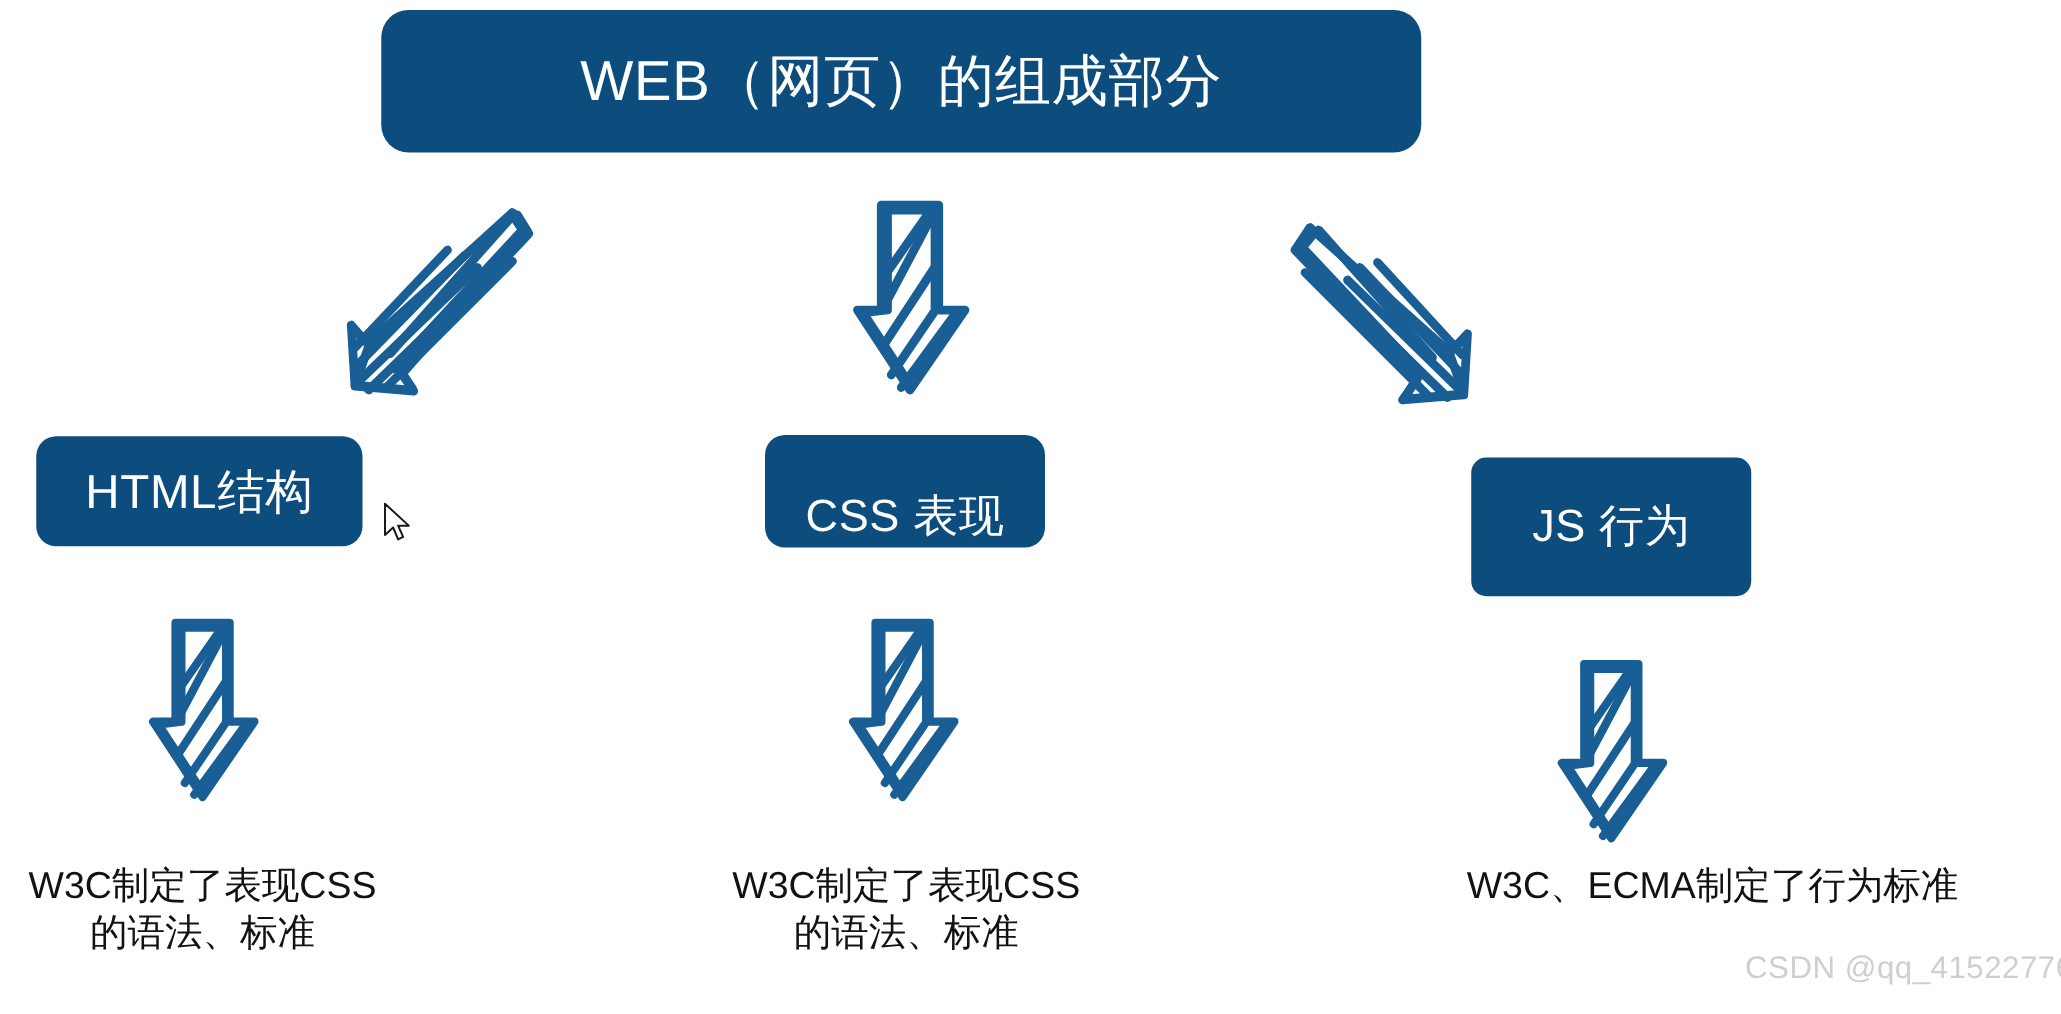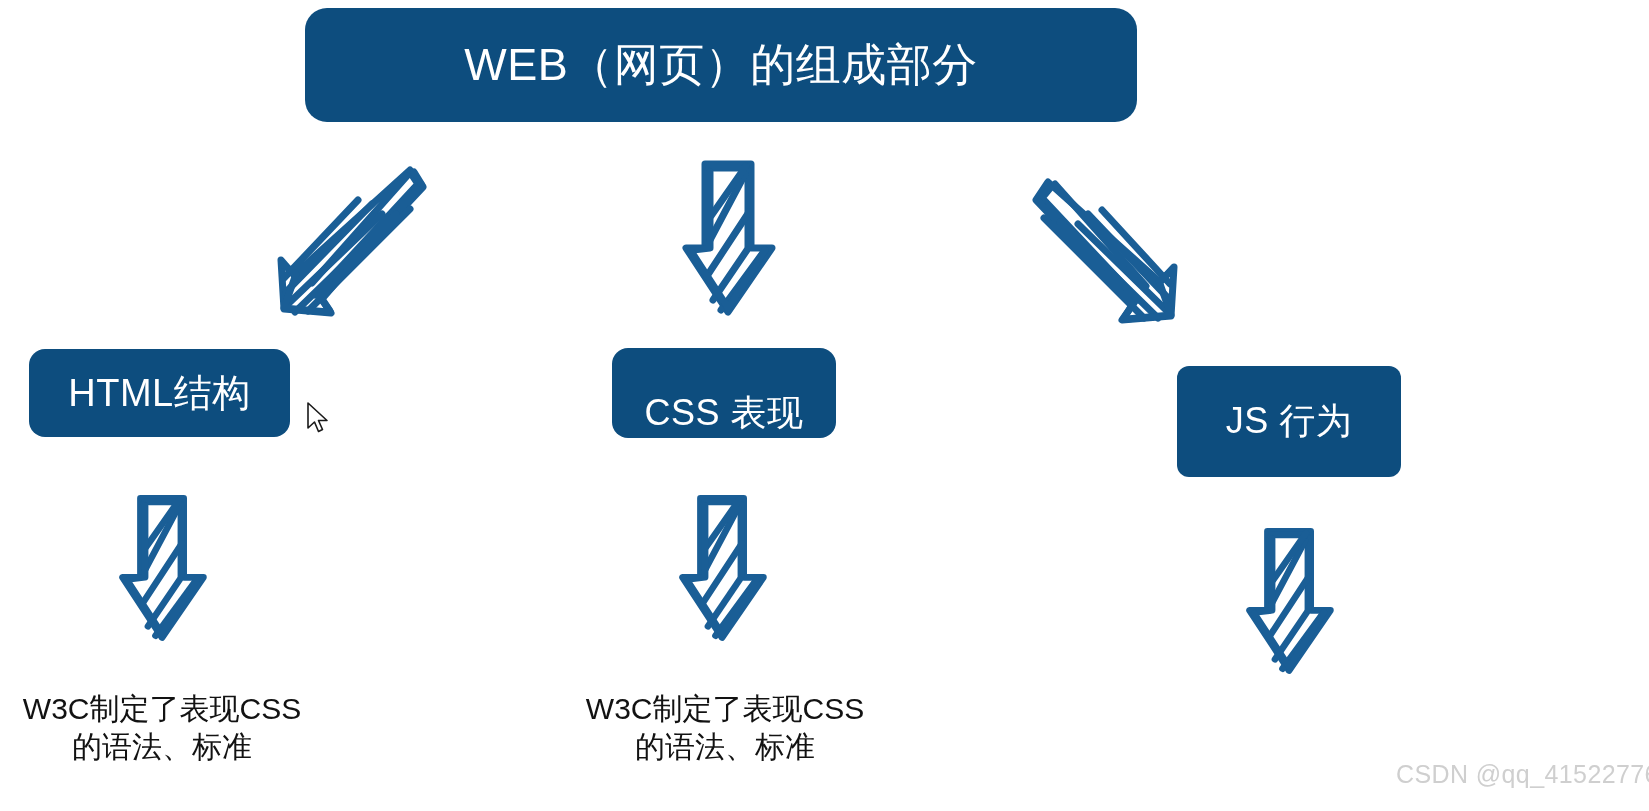--- a/index.html
+++ b/index.html
@@ -240,17 +240,18 @@
     <div><b>W3C</b><span>制定了表现CSS</span></div>
     <div>的语法、标准</div>
   </div>
 
   <div class="caption cap-2">
     <div><b>W3C</b><span>制定了表现CSS</span></div>
     <div>的语法、标准</div>
   </div>
 
   <div class="caption cap-3">
+    <div><b>W3C、ECMA</b><span>制定了行为标准</span></div>
   </div>
 
   <div class="watermark">CSDN @qq_41522776</div>
 
 </div>
 
 </body></html>

